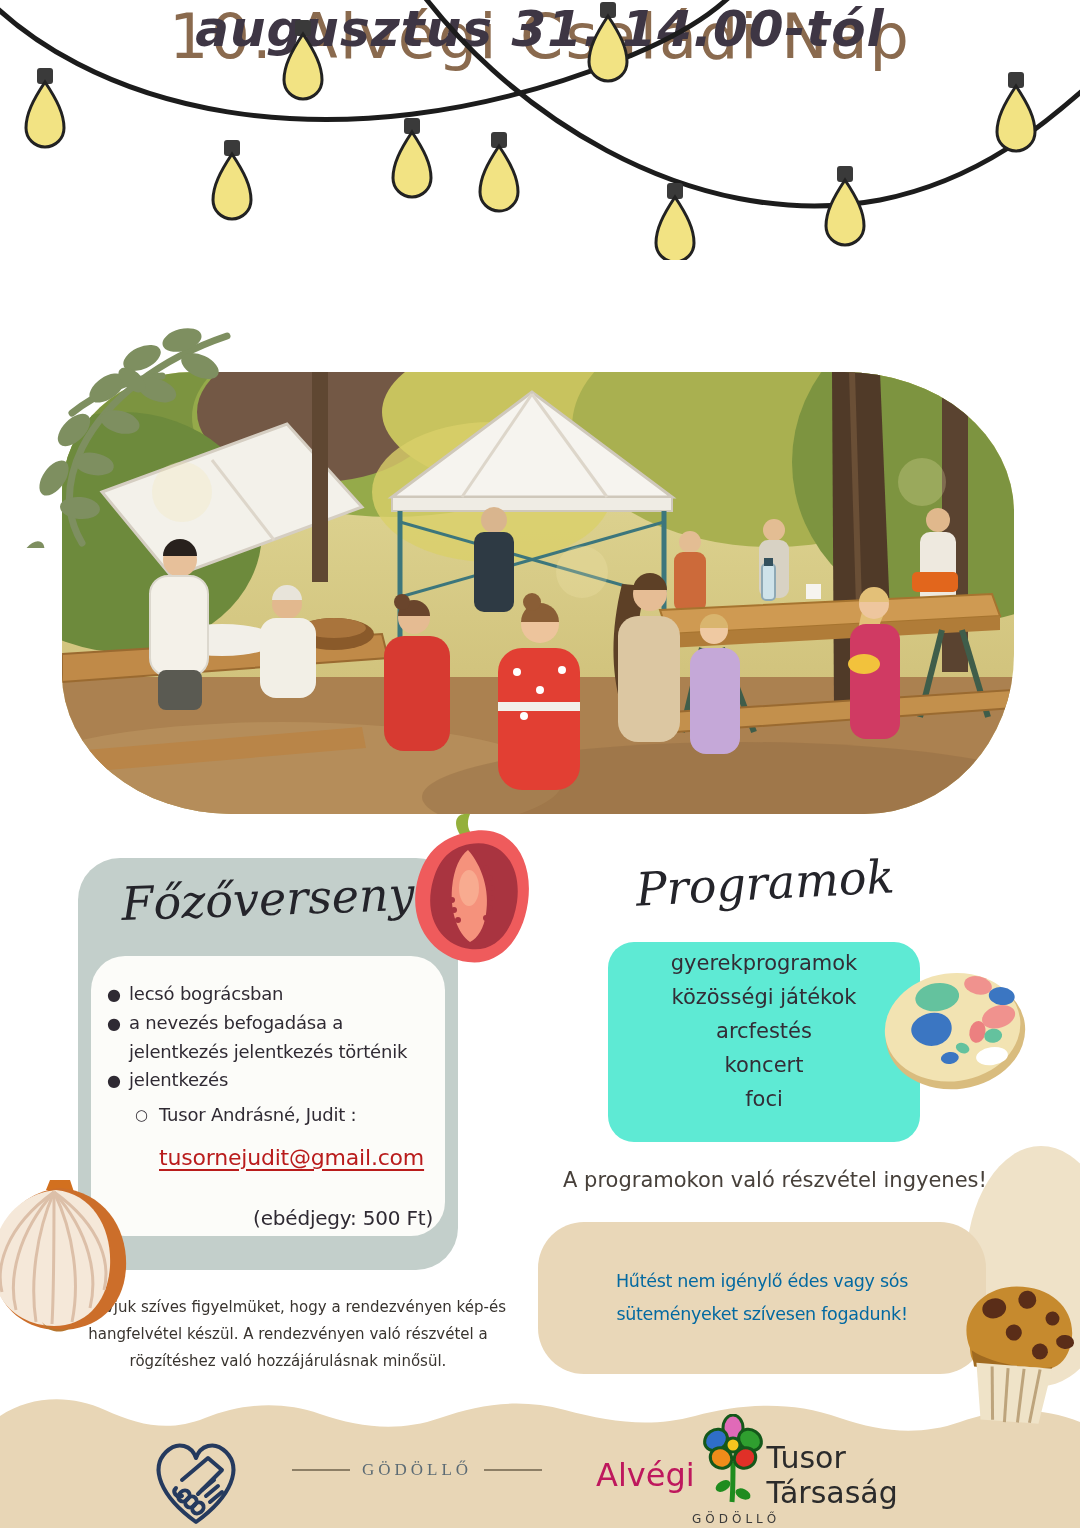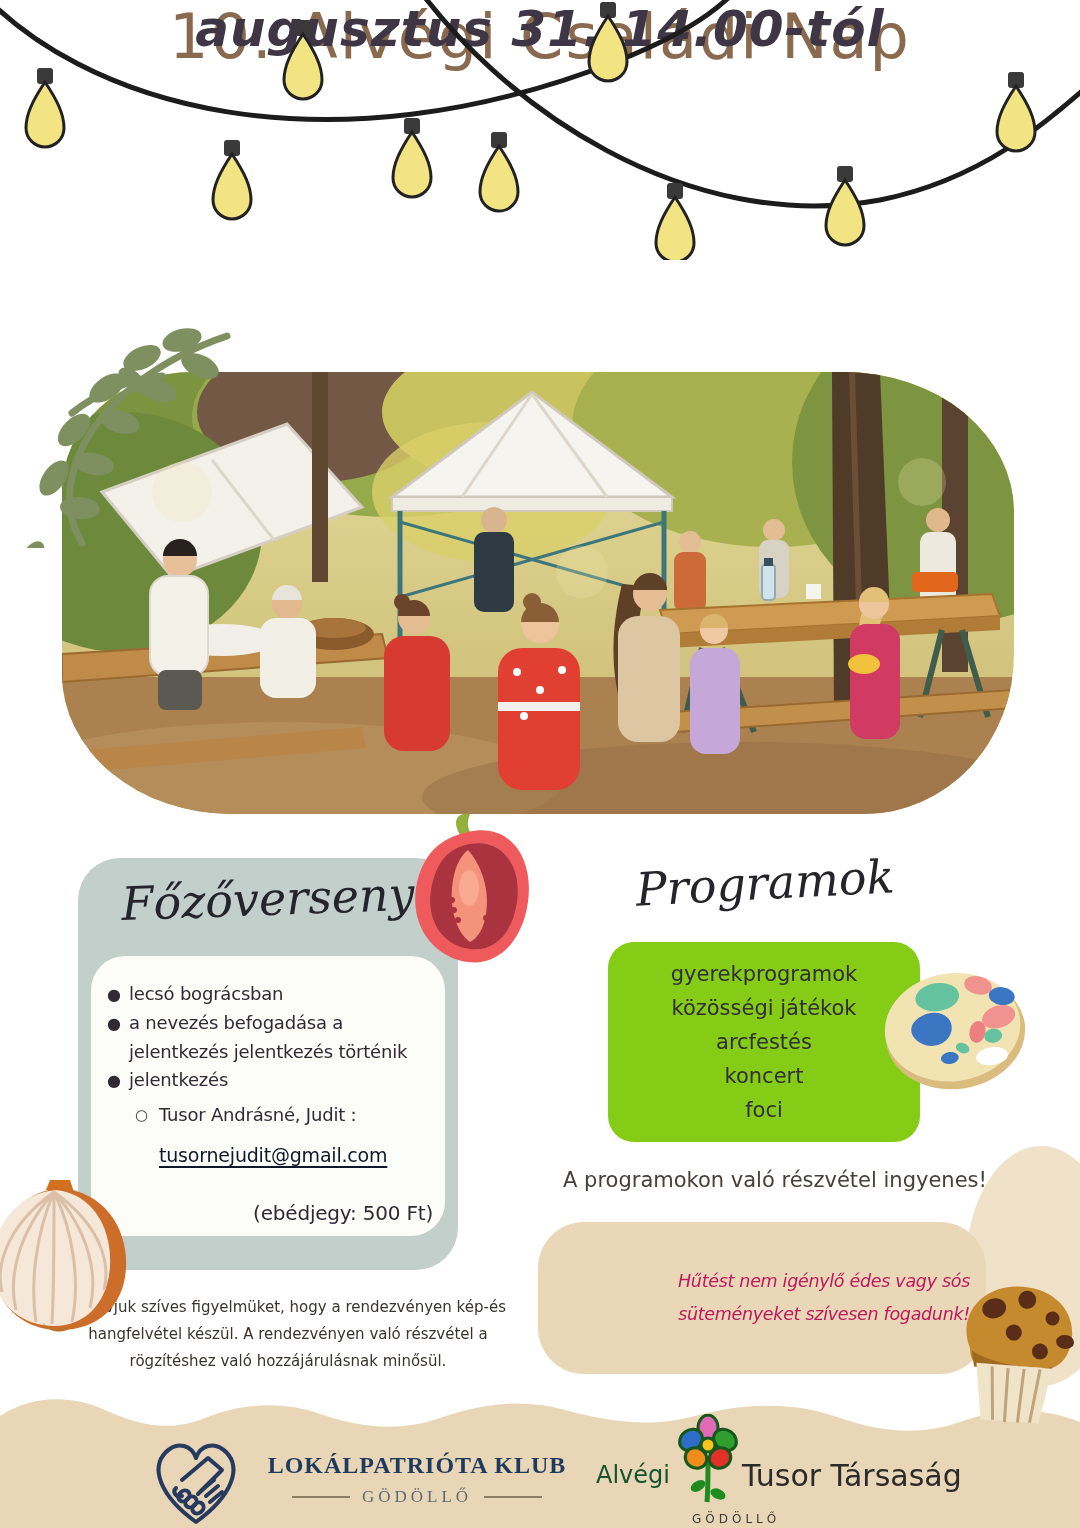--- a/index.html
+++ b/index.html
@@ -25,59 +25,59 @@
   .cook-head { left:78px; top:872px; width:380px; text-align:center;
                font-family:"DejaVu Serif", serif; font-style:italic;
                font-size:46px; color:#24242a; transform:rotate(-2deg); z-index:3; }
   .cook-inner { position:absolute; left:13px; top:98px; right:13px; bottom:34px;
                 background:#fcfcf9; border-radius:34px; padding:24px 12px 10px 16px; }
   .bullets { font-size:18px; letter-spacing:-0.2px; color:#2f2a33; line-height:1.6; }
   .brow { display:flex; }
   .bdot { width:22px; flex:0 0 22px; font-size:16px; padding-top:2px; }
   .sub-bullet { display:flex; margin-top:6px; padding-left:28px; }
   .sdot { width:24px; flex:0 0 24px; font-size:15px; padding-top:2px; }
-  .email { display:block; margin:10px 0 4px 52px; font-size:19px; color:#0f172a;
+  .email { display:block; margin:10px 0 4px 52px; font-size:22px; color:#b91c1c;
            text-decoration:underline; text-underline-offset:4px; text-decoration-thickness:2px; }
   .price { text-align:right; margin-top:27px; font-size:20px; color:#2f2a33; }
 
   
   .prog-head { left:615px; top:856px; width:300px; text-align:center;
                font-family:"DejaVu Serif", serif; font-style:italic;
                font-size:46px; color:#24242a; transform:rotate(-3deg); z-index:2; }
-  .prog-box { left:608px; top:942px; width:312px; height:200px; background:#84cc16;
-              border-radius:26px; z-index:2; padding-top:15px; }
+  .prog-box { left:608px; top:942px; width:312px; height:200px; background:#5eead4;
+              border-radius:26px; z-index:2; padding-top:4px; }
   .prog-item { text-align:center; font-size:21px; color:#332d36; line-height:34px; }
   .free-note { left:535px; top:1168px; width:480px; text-align:center;
                font-size:21px; color:#47403a; z-index:2; }
 
   
   .sweets-box { left:538px; top:1222px; width:448px; height:152px; background:#e9d7b8;
                 border-radius:46px; z-index:2; display:flex; align-items:center; }
-  .sweets-text { width:100%; padding:0 16px; text-align:right; font-size:17.5px;
-                 letter-spacing:-0.3px; color:#be185d; line-height:1.9;font-style:italic; }
+  .sweets-text { width:100%; padding:0 16px; text-align:center; font-size:17.5px;
+                 letter-spacing:-0.3px; color:#0369a1; line-height:1.9; }
 
   .blob-right { right:-36px; top:1146px; width:150px; height:240px;
                 background:#efe2c8; border-radius:50%; z-index:1; }
 
   
   .disclaimer { left:68px; top:1294px; width:440px; text-align:center;
                 font-size:15px; line-height:1.8; color:#39342f; z-index:2; }
 
   
   .wave { left:0; bottom:0; width:1080px; height:140px; z-index:1; }
   .foot-left-logo { left:146px; top:1436px; z-index:3; }
   .foot-left-text { left:252px; top:1452px; width:330px; text-align:center; z-index:3; }
   .org-name { font-family:"Liberation Serif", serif; font-weight:bold; font-size:24px;
               letter-spacing:1px; color:#1e3a5e; }
   .org-city-row { display:flex; align-items:center; justify-content:center; gap:12px; margin-top:8px; }
   .org-city-row .rule { height:2px; width:58px; background:#8d7f66; }
   .org-city { font-family:"Liberation Serif", serif; font-size:17px; letter-spacing:4px; color:#5c6b74; }
   .foot-right { left:596px; top:1440px; width:370px; z-index:3; }
   .foot-right-row { display:flex; align-items:center; }
-  .alvegi { font-size:24px; color:#14532d; }
+  .alvegi { font-size:32px; color:#be185d; }
   .civil { font-size:30px; color:#2b2b2b; }
   .flower-wrap { margin:-26px 2px 0 6px; }
   .godollo-small { margin:2px 0 0 96px; font-size:12px; letter-spacing:4px; color:#3a3a3a; }
 </style>
 </head>
 <body>
 
 <div class="poster">
 
   <svg class="abs" style="left:0;top:0;z-index:2" width="1080" height="260" viewBox="0 0 1080 260">
@@ -395,21 +395,20 @@
       <path d="M30,52 C26,56 30,62 36,60"></path>
       <g>
         <ellipse cx="38" cy="60" rx="6" ry="5" transform="rotate(-40 38 60)"></ellipse>
         <ellipse cx="45" cy="66" rx="6" ry="5" transform="rotate(-40 45 66)"></ellipse>
         <ellipse cx="52" cy="72" rx="6" ry="5" transform="rotate(-40 52 72)"></ellipse>
       </g>
       <path d="M56,54 L68,44 M60,60 L72,50 M64,66 L76,56"></path>
     </g>
   </svg>
   <div class="abs foot-left-text">
-    <div class="org-name">LOKÁLPATRIÓTA KLUB</div>
     <div class="org-city-row">
       <span class="rule"></span>
       <span class="org-city">GÖDÖLLŐ</span>
       <span class="rule"></span>
     </div>
   </div>
 
   <div class="abs foot-right">
     <div class="foot-right-row">
       <span class="alvegi">Alvégi</span>

